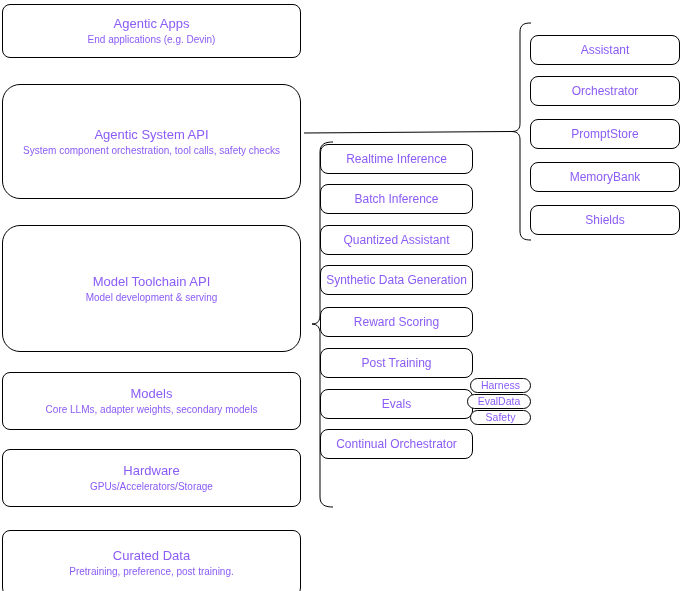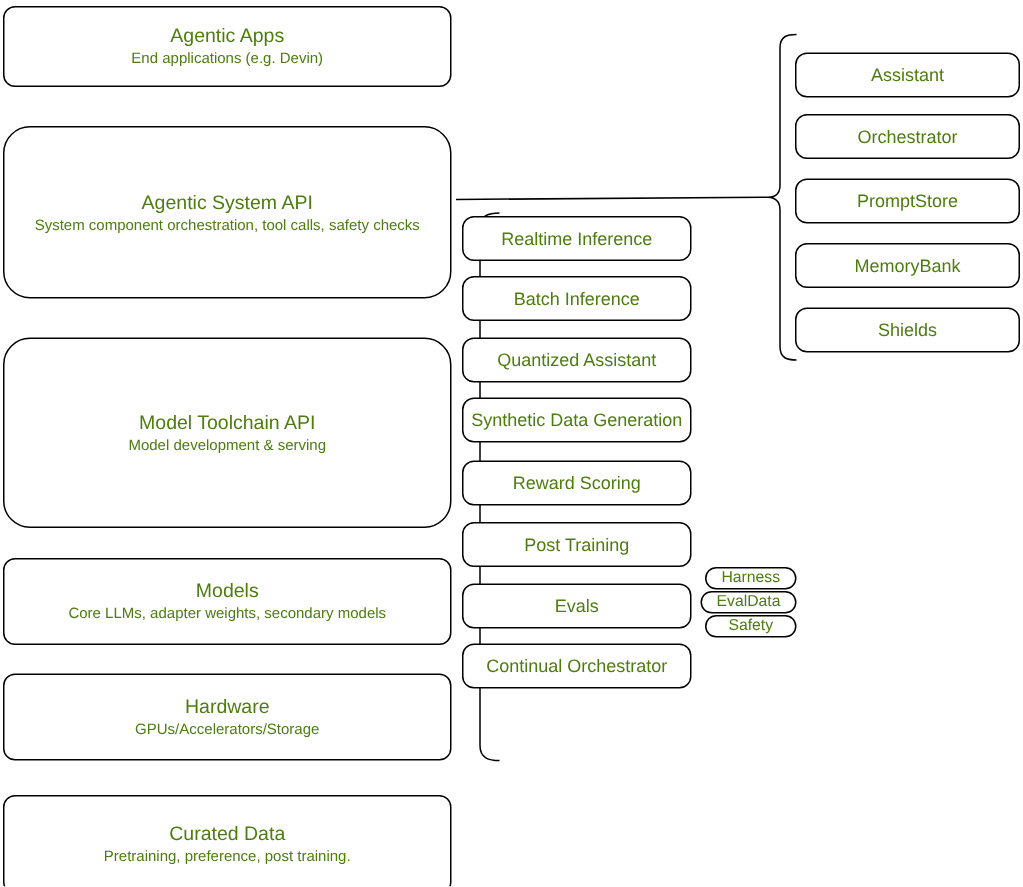--- a/index.html
+++ b/index.html
@@ -2,21 +2,21 @@
 <html><head>
 <meta charset="utf-8">
 <style>
   html, body { margin: 0; padding: 0; background: #ffffff; }
   .canvas {
     position: relative;
     width: 682px;
     height: 591px;
     background: #ffffff;
     font-family: "Liberation Sans", sans-serif;
-    color: #4d7c0f;
+    color: #8b5cf6;
     overflow: hidden;
   }
   .wires {
     position: absolute;
     top: 0; left: 0;
     z-index: 0;
     pointer-events: none;
   }
   .node {
     position: absolute;
@@ -42,21 +42,21 @@
     border-radius: 8px;
     background: #ffffff;
     box-sizing: border-box;
     display: flex;
     align-items: center;
     justify-content: center;
     font-size: 12px;
     white-space: nowrap;
     z-index: 1;
   }
-  .mnode { left: 308px; width: 153px; }
+  .mnode { left: 320px; width: 153px; }
   .rnode { left: 530px; width: 150px; }
   .pill {
     position: absolute;
     height: 15px;
     border: 1px solid #000000;
     border-radius: 8px;
     background: #ffffff;
     box-sizing: border-box;
     display: flex;
     align-items: center;

